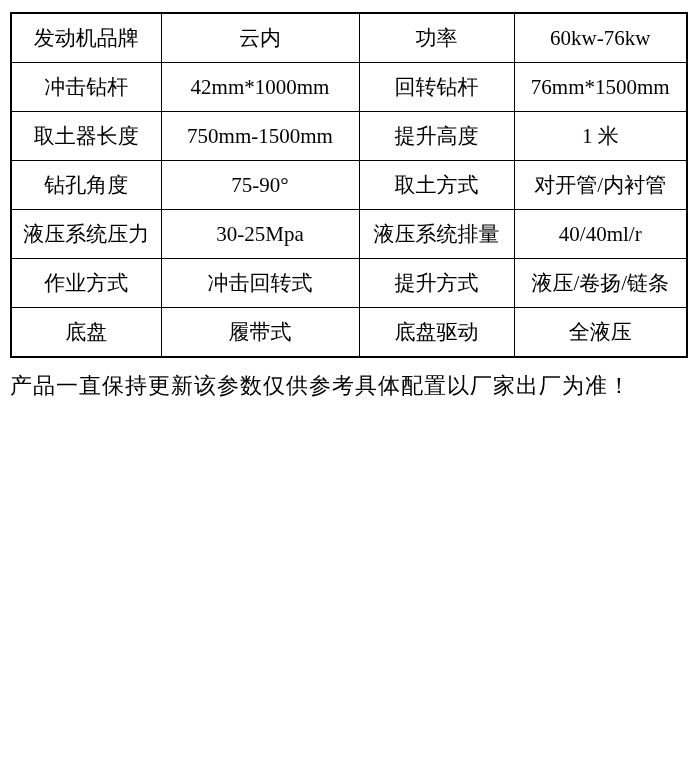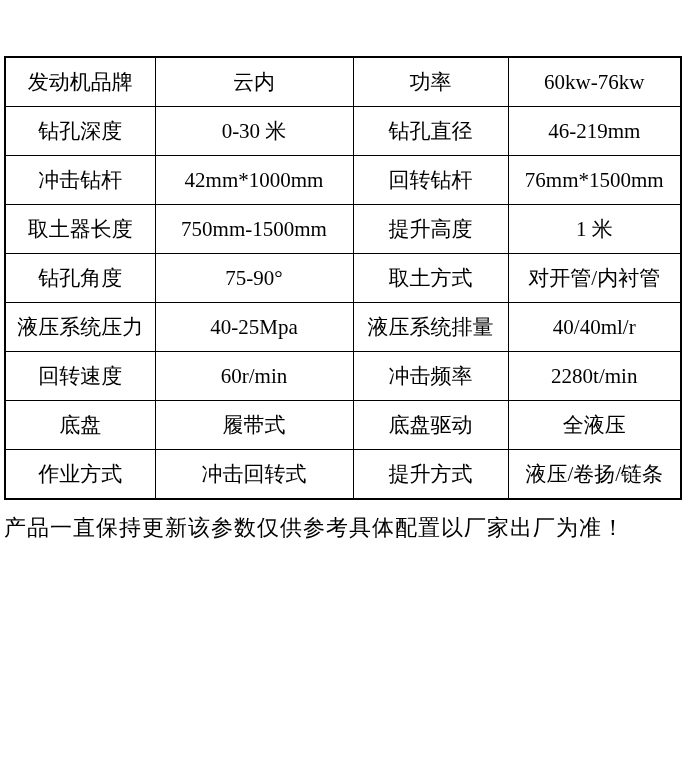--- a/index.html
+++ b/index.html
@@ -10,22 +10,21 @@
   body {
     width: 694px;
     height: 767px;
     color: #000000;
     font-family: "Liberation Serif", "DejaVu Serif", serif;
     overflow: hidden;
   }
   .page {
     box-sizing: border-box;
     width: 694px;
-    padding: 12px 8px 0 4px;
-    margin-top: 44px;
+    padding: 12px 8px 0 10px;
   }
   table.spec-table {
     border-collapse: collapse;
     table-layout: fixed;
     width: 676px;
     border: 2px solid #000000;
     background: #ffffff;
   }
   col.c1 { width: 150px; }
   col.c2 { width: 198px; }
@@ -63,63 +62,51 @@
         <col class="c4">
     </colgroup>
     <tbody>
         <tr>
           <td>发动机品牌</td>
           <td>云内</td>
           <td>功率</td>
           <td>60kw-76kw</td>
         </tr>
         <tr>
-          <td>钻孔深度</td>
-          <td>0-30 米</td>
-          <td>钻孔直径</td>
-          <td>46-219mm</td>
-        </tr>
-        <tr>
           <td>冲击钻杆</td>
           <td>42mm*1000mm</td>
           <td>回转钻杆</td>
           <td>76mm*1500mm</td>
         </tr>
         <tr>
           <td>取土器长度</td>
           <td>750mm-1500mm</td>
           <td>提升高度</td>
           <td>1 米</td>
         </tr>
         <tr>
           <td>钻孔角度</td>
           <td>75-90°</td>
           <td>取土方式</td>
           <td>对开管/内衬管</td>
         </tr>
         <tr>
           <td>液压系统压力</td>
-          <td>40-25Mpa</td>
+          <td>30-25Mpa</td>
           <td>液压系统排量</td>
           <td>40/40ml/r</td>
         </tr>
         <tr>
-          <td>回转速度</td>
-          <td>60r/min</td>
-          <td>冲击频率</td>
-          <td>2280t/min</td>
+          <td>作业方式</td>
+          <td>冲击回转式</td>
+          <td>提升方式</td>
+          <td>液压/卷扬/链条</td>
         </tr>
         <tr>
           <td>底盘</td>
           <td>履带式</td>
           <td>底盘驱动</td>
           <td>全液压</td>
         </tr>
-        <tr>
-          <td>作业方式</td>
-          <td>冲击回转式</td>
-          <td>提升方式</td>
-          <td>液压/卷扬/链条</td>
-        </tr>
       </tbody>
   </table>
   <p class="footer-note">产品一直保持更新该参数仅供参考具体配置以厂家出厂为准！</p>
 </div>
 
 </body></html>

